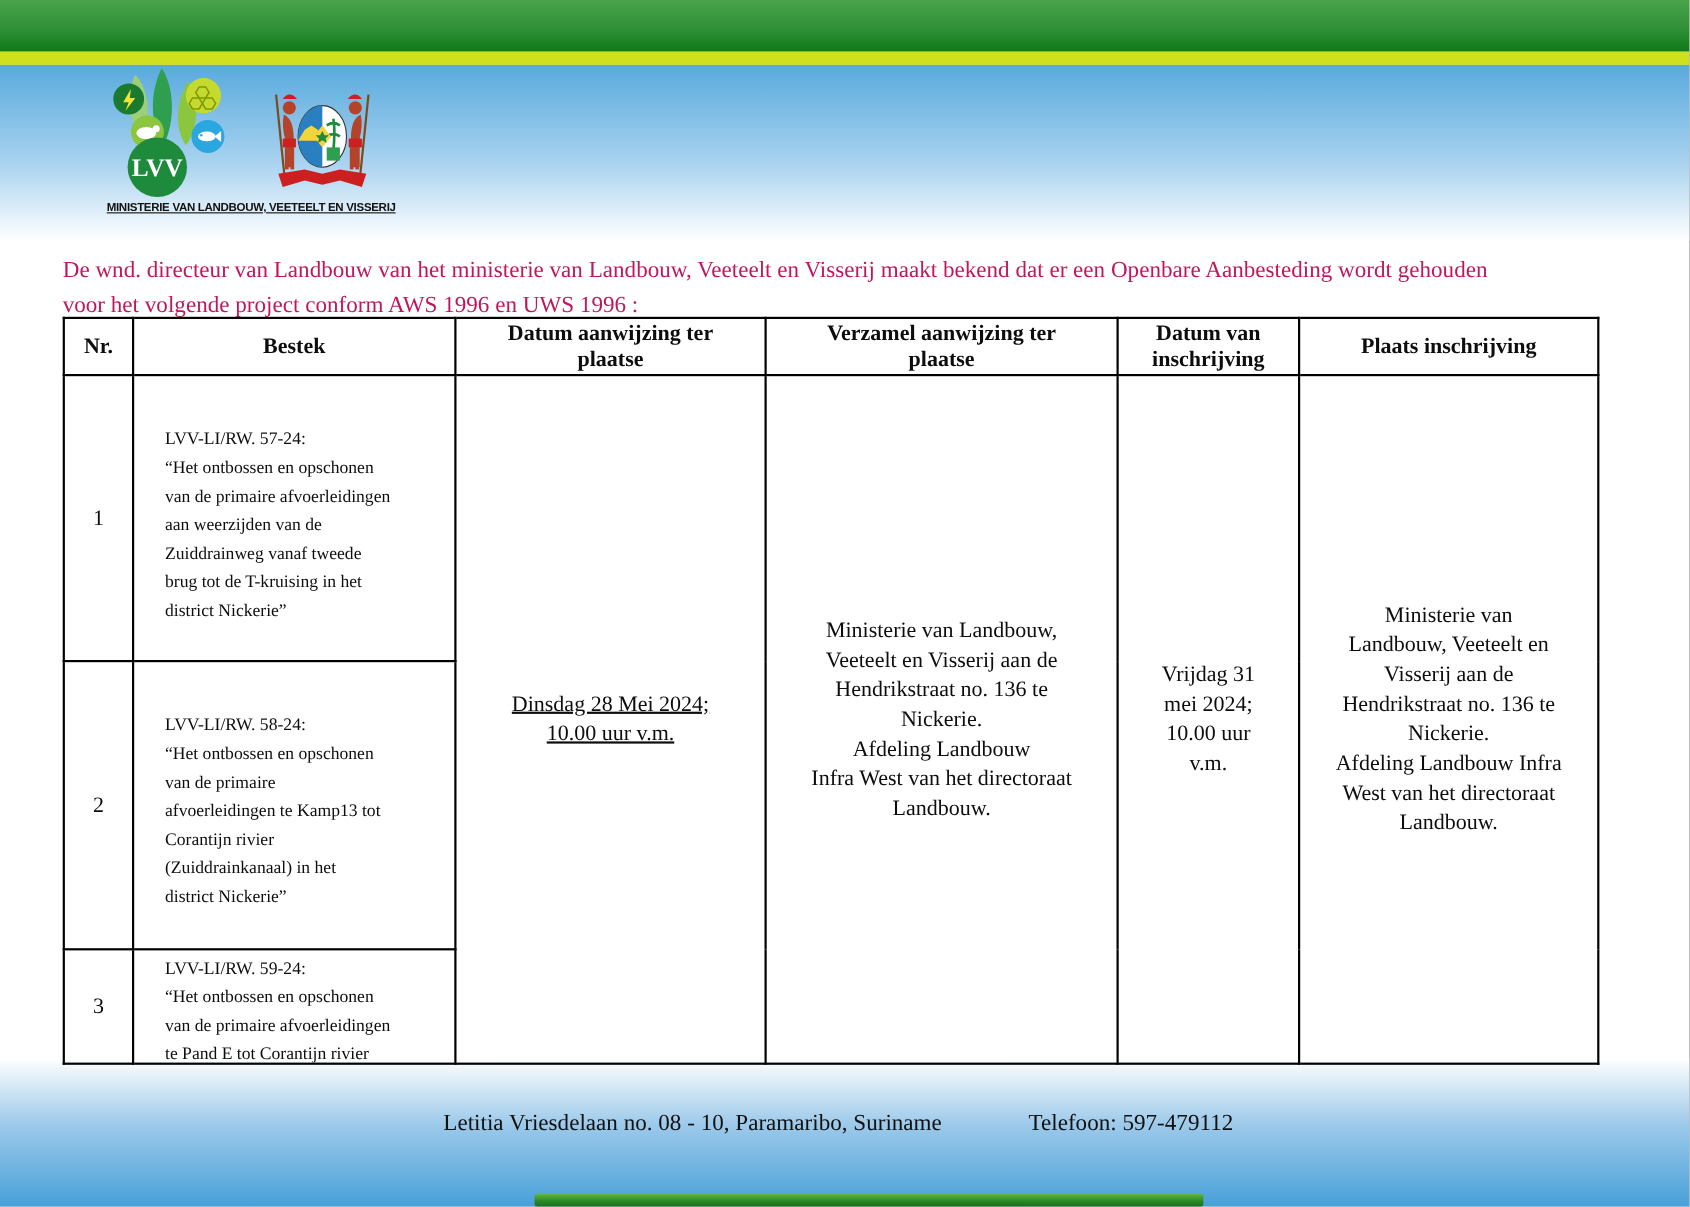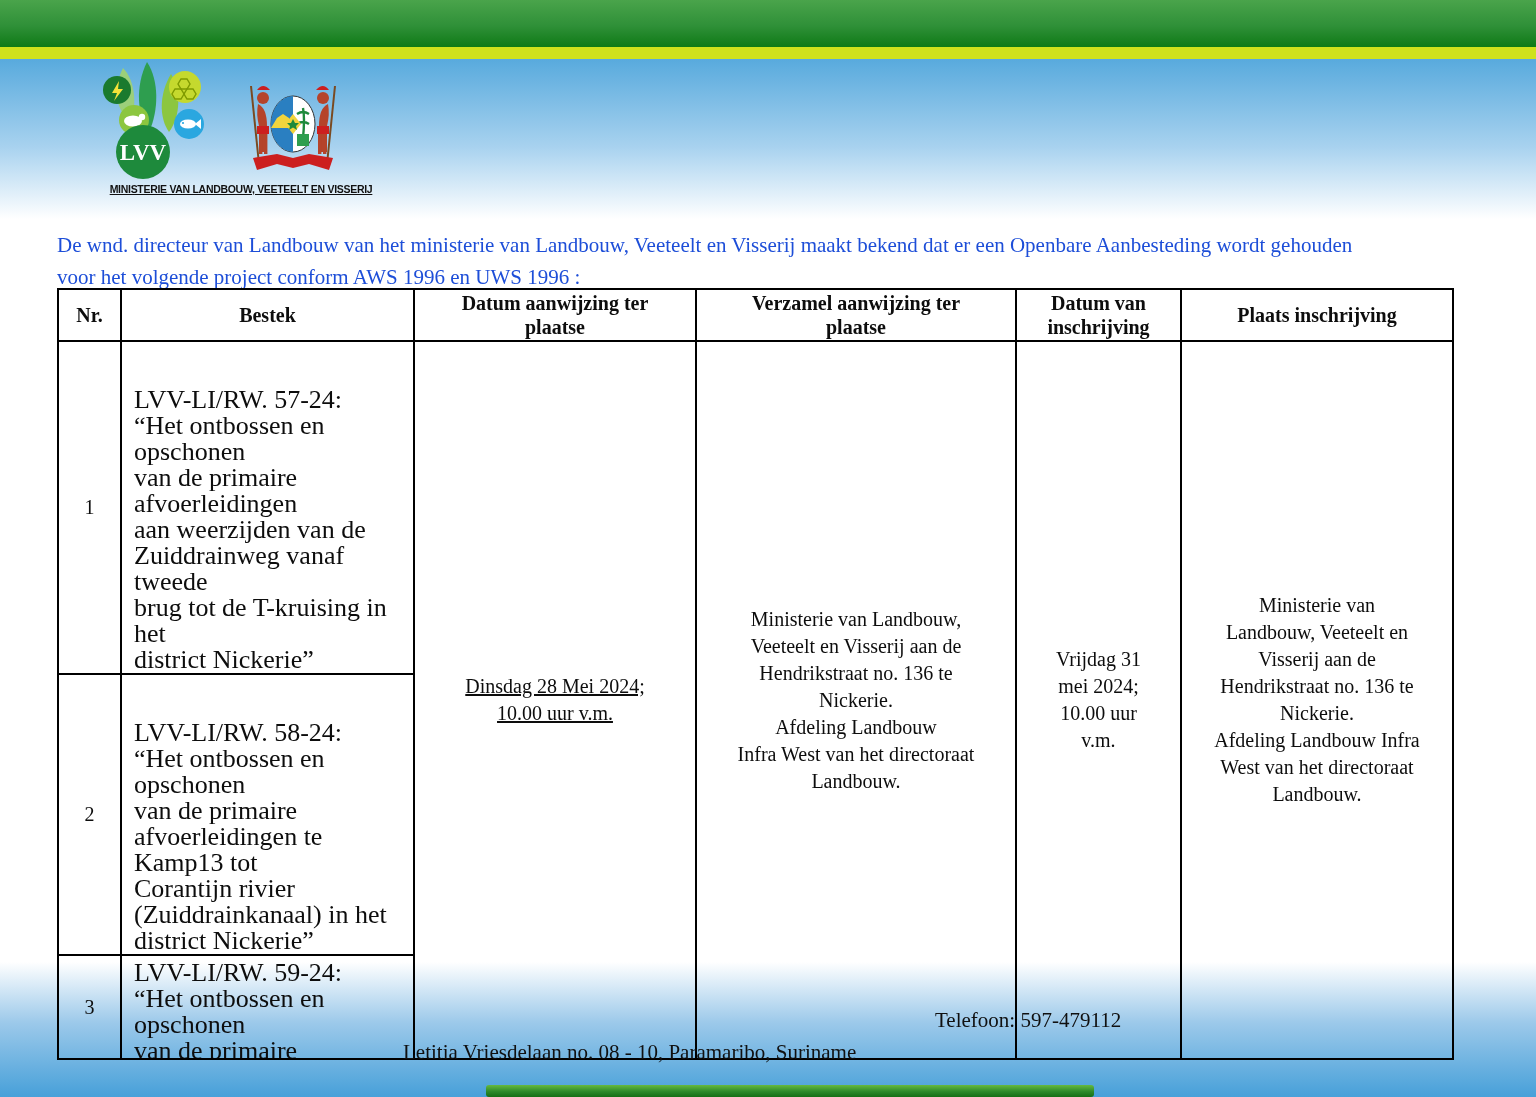--- a/index.html
+++ b/index.html
@@ -18,47 +18,47 @@
   .band-footer{position:absolute;left:0;top:962px;width:1536px;height:135px;
     background:linear-gradient(180deg,#ffffff 0%,#9cc9ea 45%,#47a0d9 100%);}
   .bar-bottom-green{position:absolute;left:486px;top:1085px;width:608px;height:12px;
     border-radius:3px;
     background:linear-gradient(180deg,#66b93f 0%,#2c8a2a 55%,#156f15 100%);}
   
   .lvv-logo{position:absolute;left:85px;top:60px;}
   .coat-arms{position:absolute;left:237px;top:82px;}
   .ministry-label{position:absolute;left:97px;top:183px;width:288px;
     font-family:"Liberation Sans",sans-serif;font-weight:bold;font-size:10.5px;
-    letter-spacing:-0.3px;color:#111;text-decoration:underline;white-space:nowrap;text-align:center;}
+    letter-spacing:-0.3px;color:#111;text-decoration:underline;white-space:nowrap;}
   
   .doc-title{position:absolute;left:555px;top:164px;width:365px;text-align:center;
     font-family:"Liberation Sans",sans-serif;font-weight:bold;font-size:40px;
     letter-spacing:1px;color:#1c7a1c;-webkit-text-stroke:1.2px #0e5c0e;
     border-bottom:5px solid #1c7a1c;padding-bottom:4px;line-height:1.0;}
   
   .intro{position:absolute;left:57px;top:230px;width:1450px;
-    font-size:21px;line-height:1.5;white-space:pre-line;color:#1d4ed8;}
+    font-size:21px;line-height:1.5;white-space:pre-line;color:#be185d;}
   
   table.tender{position:absolute;left:57px;top:288px;border-collapse:collapse;
     table-layout:fixed;width:1395px;font-size:20px;color:#0d0d0d;}
   table.tender th,table.tender td{border:2px solid #000;padding:0;}
   table.tender th{font-weight:bold;text-align:center;vertical-align:middle;
     white-space:pre-line;line-height:1.2;height:50px;font-size:20px;}
   td.nr-cell{text-align:center;vertical-align:middle;font-size:20px;}
   td.bestek-cell{vertical-align:top;}
-  .bestek-inner{padding:45px 4px 0 12px;font-size:26px;line-height:26px;
+  .bestek-inner{padding:45px 4px 0 28px;font-size:16px;line-height:26px;
     white-space:pre-line;}
   .bestek-inner.row3{padding-top:4px;height:98px;overflow:hidden;}
   td.merge-cell{text-align:center;vertical-align:middle;white-space:pre-line;
     line-height:27px;font-size:20px;}
   td.cell-datum-aanwijzing{padding-bottom:25px;text-decoration:underline;}
   td.cell-datum-inschrijving{padding-bottom:140px;}
   td.cell-plaats{padding-bottom:30px;}
   
-  .footer-address{position:absolute;left:403px;top:1008px;font-size:21px;color:#101010;margin-top:32px;}
+  .footer-address{position:absolute;left:403px;top:1008px;font-size:21px;color:#101010;}
   .footer-phone{position:absolute;left:935px;top:1008px;font-size:21px;color:#101010;}
   .footer-website{position:absolute;left:0;top:1040px;width:1536px;text-align:center;
     font-size:21px;color:#101010;}
 </style>
 </head>
 <body>
 
 <div id="page">
 
   <div class="band-green"></div>

